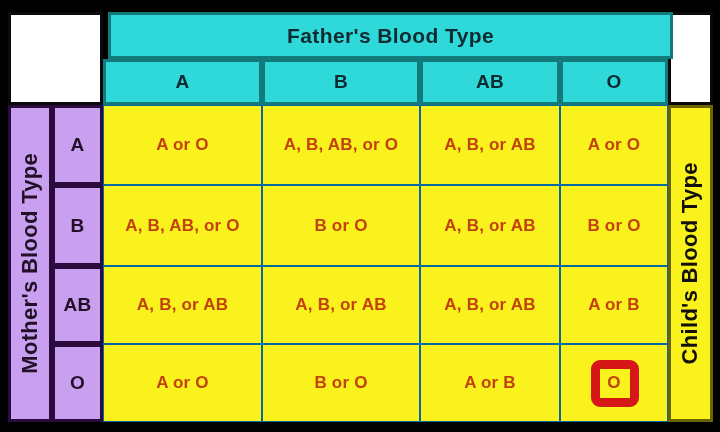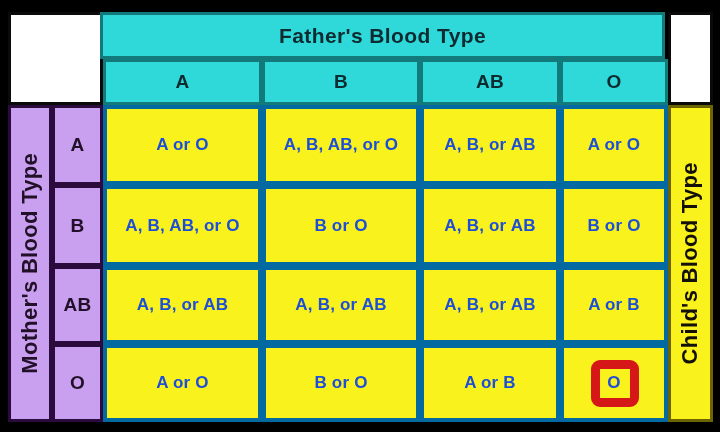--- a/index.html
+++ b/index.html
@@ -85,23 +85,23 @@
     transform: rotate(-90deg);
     white-space: nowrap;
     font-size: 22px;
     color: #121007;
     letter-spacing: .3px;
   }
 
   
   .data-cell {
     background: #faf21c;
-    border: 4px solid #0369a1;
+    border: 1px solid #0369a1;
     font-size: 17px;
-    color: #1d4ed8;
+    color: #c2410c;
     padding: 2px 4px;
   }
 
   
   .highlight-ring {
     position: absolute;
     box-sizing: border-box;
     border: 9px solid #d51717;
     border-radius: 9px;
     pointer-events: none;
@@ -109,21 +109,21 @@
 </style>
 </head>
 <body>
 
 <div id="chart-root">
 
   <div class="cell corner" style="left:8px; top:12px; width:95px; height:93px;"></div>
 
   <div class="cell corner" style="left:668px; top:12px; width:45px; height:93px;"></div>
 
-  <div class="cell father-title" style="left:100px; top:12px; width:565px; height:47px;">Father's Blood Type</div>
+  <div class="cell father-title" style="left:108px; top:12px; width:565px; height:47px;">Father's Blood Type</div>
 
   <div class="cell father-sub" style="left:103px; top:59px; width:159px; height:46px;">A</div>
   <div class="cell father-sub" style="left:262px; top:59px; width:158px; height:46px;">B</div>
   <div class="cell father-sub" style="left:420px; top:59px; width:140px; height:46px;">AB</div>
   <div class="cell father-sub" style="left:560px; top:59px; width:108px; height:46px;">O</div>
 
   <div class="cell mother-band" style="left:8px; top:105px; width:44px; height:317px;">
     <span class="vtext">Mother's Blood Type</span>
   </div>
 

